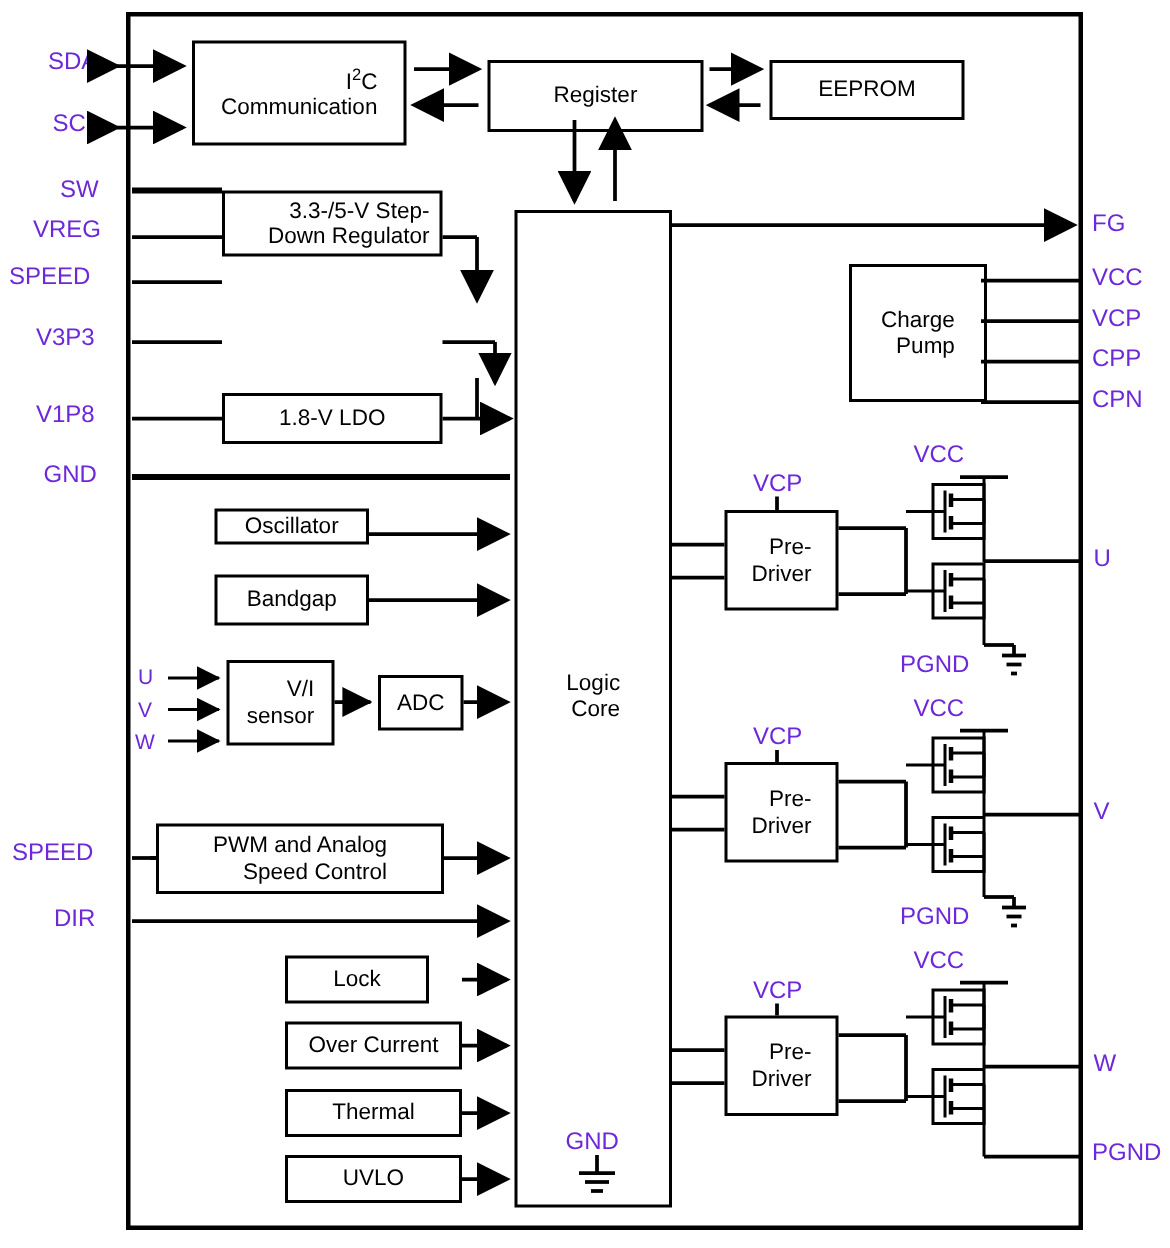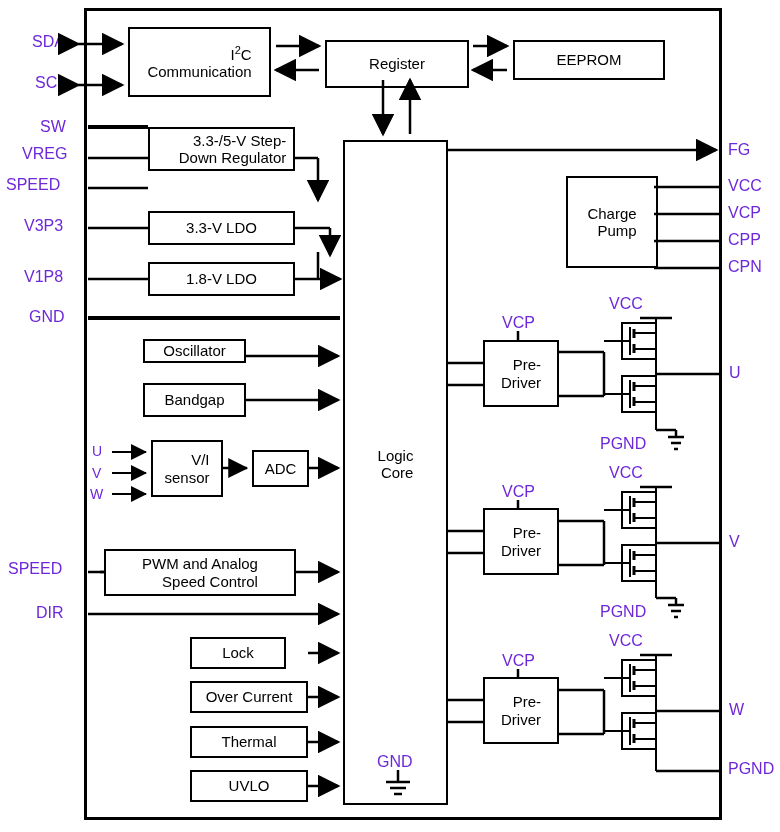--- a/index.html
+++ b/index.html
@@ -50,32 +50,29 @@
     <div>
       <span>I</span><span class="sup">2</span><span>C</span><br>
       <span>Communication</span>
     </div>
   </div>
 
   <div class="box" style="left:325px;top:40px;width:144px;height:48px;">
     <span>Register</span>
   </div>
 
-  <div class="box" style="left:513px;top:40px;width:152px;height:40px;">
+  <div class="box" style="left:513px;top:40px;width:130px;height:40px;">
     <span>EEPROM</span>
   </div>
 
   <div class="box" style="left:148px;top:127px;width:147px;height:44px;padding-left:22px;">
     <span style="white-space:pre-line;">3.3-/5-V Step-
 Down Regulator</span>
   </div>
 
-  <div class="box" style="left:148px;top:211px;width:147px;height:34px;">
-    <span>3.3-V LDO</span>
-  </div>
 
   <div class="box" style="left:148px;top:262px;width:147px;height:34px;">
     <span>1.8-V LDO</span>
   </div>
 
   <div class="box" style="left:143px;top:339px;width:103px;height:24px;">
     <span>Oscillator</span>
   </div>
 
   <div class="box" style="left:143px;top:383px;width:103px;height:34px;">

